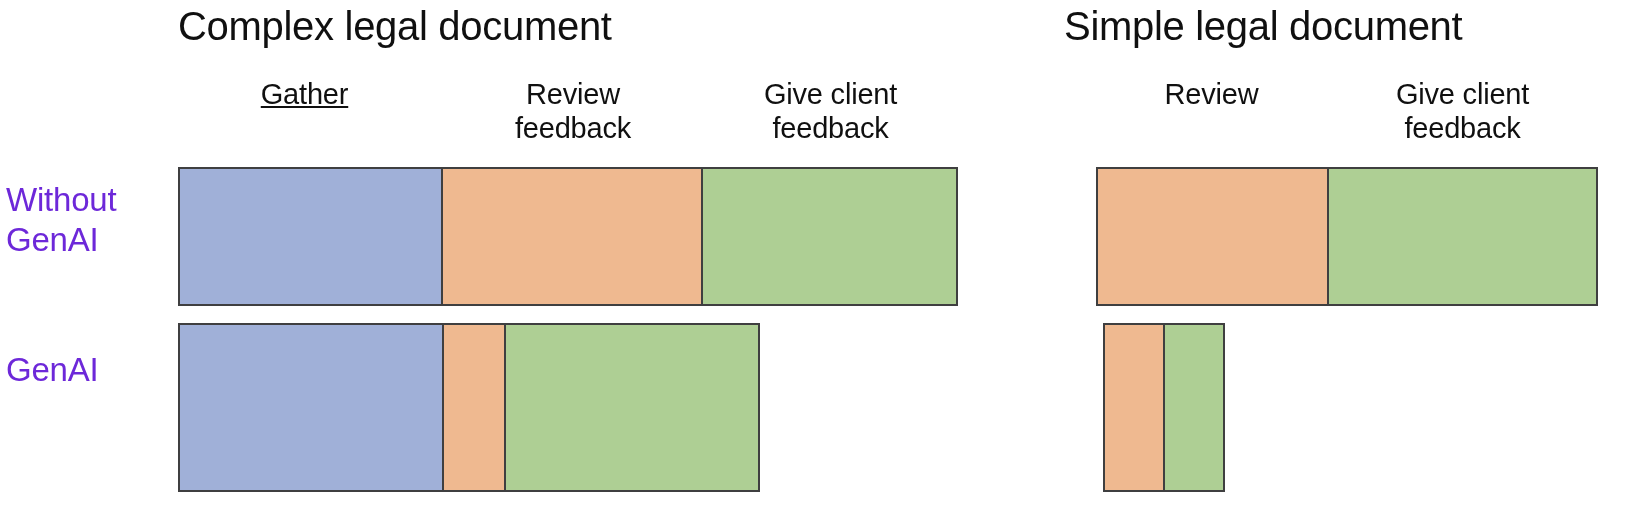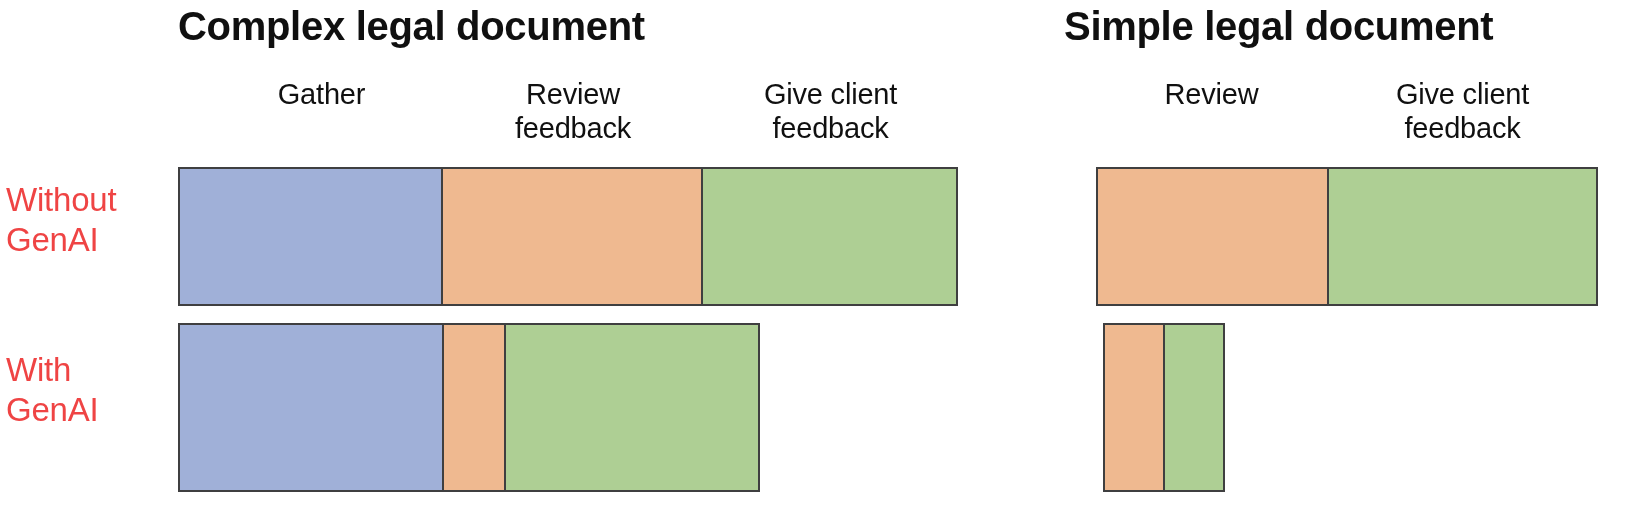--- a/index.html
+++ b/index.html
@@ -18,41 +18,41 @@
     width: 1626px;
     height: 512px;
     background: #ffffff;
     overflow: hidden;
   }
 
   
   .panel-title {
     position: absolute;
     font-size: 40px;
-    font-weight: 700;
+    font-weight: 400;
     line-height: 1.0;
     letter-spacing: -0.3px;
     white-space: nowrap;
     color: #101010;
   }
   .seg-label {
     position: absolute;
     font-size: 29px;
     font-weight: 400;
     line-height: 1.17;
     text-align: center;
     color: #101010;
     letter-spacing: -0.2px;
   }
   .row-label {
     position: absolute;
     font-size: 33px;
     font-weight: 400;
     line-height: 1.2;
-    color: #ef4444;
+    color: #6d28d9;
     letter-spacing: -0.2px;
     text-align: left;
   }
 
   
   .bar {
     position: absolute;
     display: flex;
     box-sizing: border-box;
   }
@@ -65,41 +65,40 @@
     margin-left: -2px;
   }
 </style>
 </head>
 <body>
 
 <div id="stage">
 
   <div class="panel-title" style="left:178px; top:6px;">Complex legal document</div>
 
-  <div class="seg-label" style="left:189px; top:78px; width:265px;">
+  <div class="seg-label" style="left:172px; top:78px; width:265px;text-decoration:underline;">
     <div>Gather</div>
   </div>
 
   <div class="seg-label" style="left:443px; top:78px; width:260px;">
     <div>Review</div>
     <div>feedback</div>
   </div>
 
   <div class="seg-label" style="left:703px; top:78px; width:255px;">
     <div>Give client</div>
     <div>feedback</div>
   </div>
 
   <div class="row-label" style="left:6px; top:180px; width:165px;">
     <div>Without</div>
     <div>GenAI</div>
   </div>
 
   <div class="row-label" style="left:6px; top:350px; width:165px;">
-    <div>With</div>
     <div>GenAI</div>
   </div>
 
   <div class="bar" style="left:178px; top:167px; width:780px; height:139px;">
     <div class="seg" style="background:#a0b0d8; width:265px;"></div>
     <div class="seg" style="background:#efb990; width:262px;"></div>
     <div class="seg" style="background:#aecf94; width:257px;"></div>
   </div>
 
   <div class="bar" style="left:178px; top:323px; width:582px; height:169px;">

